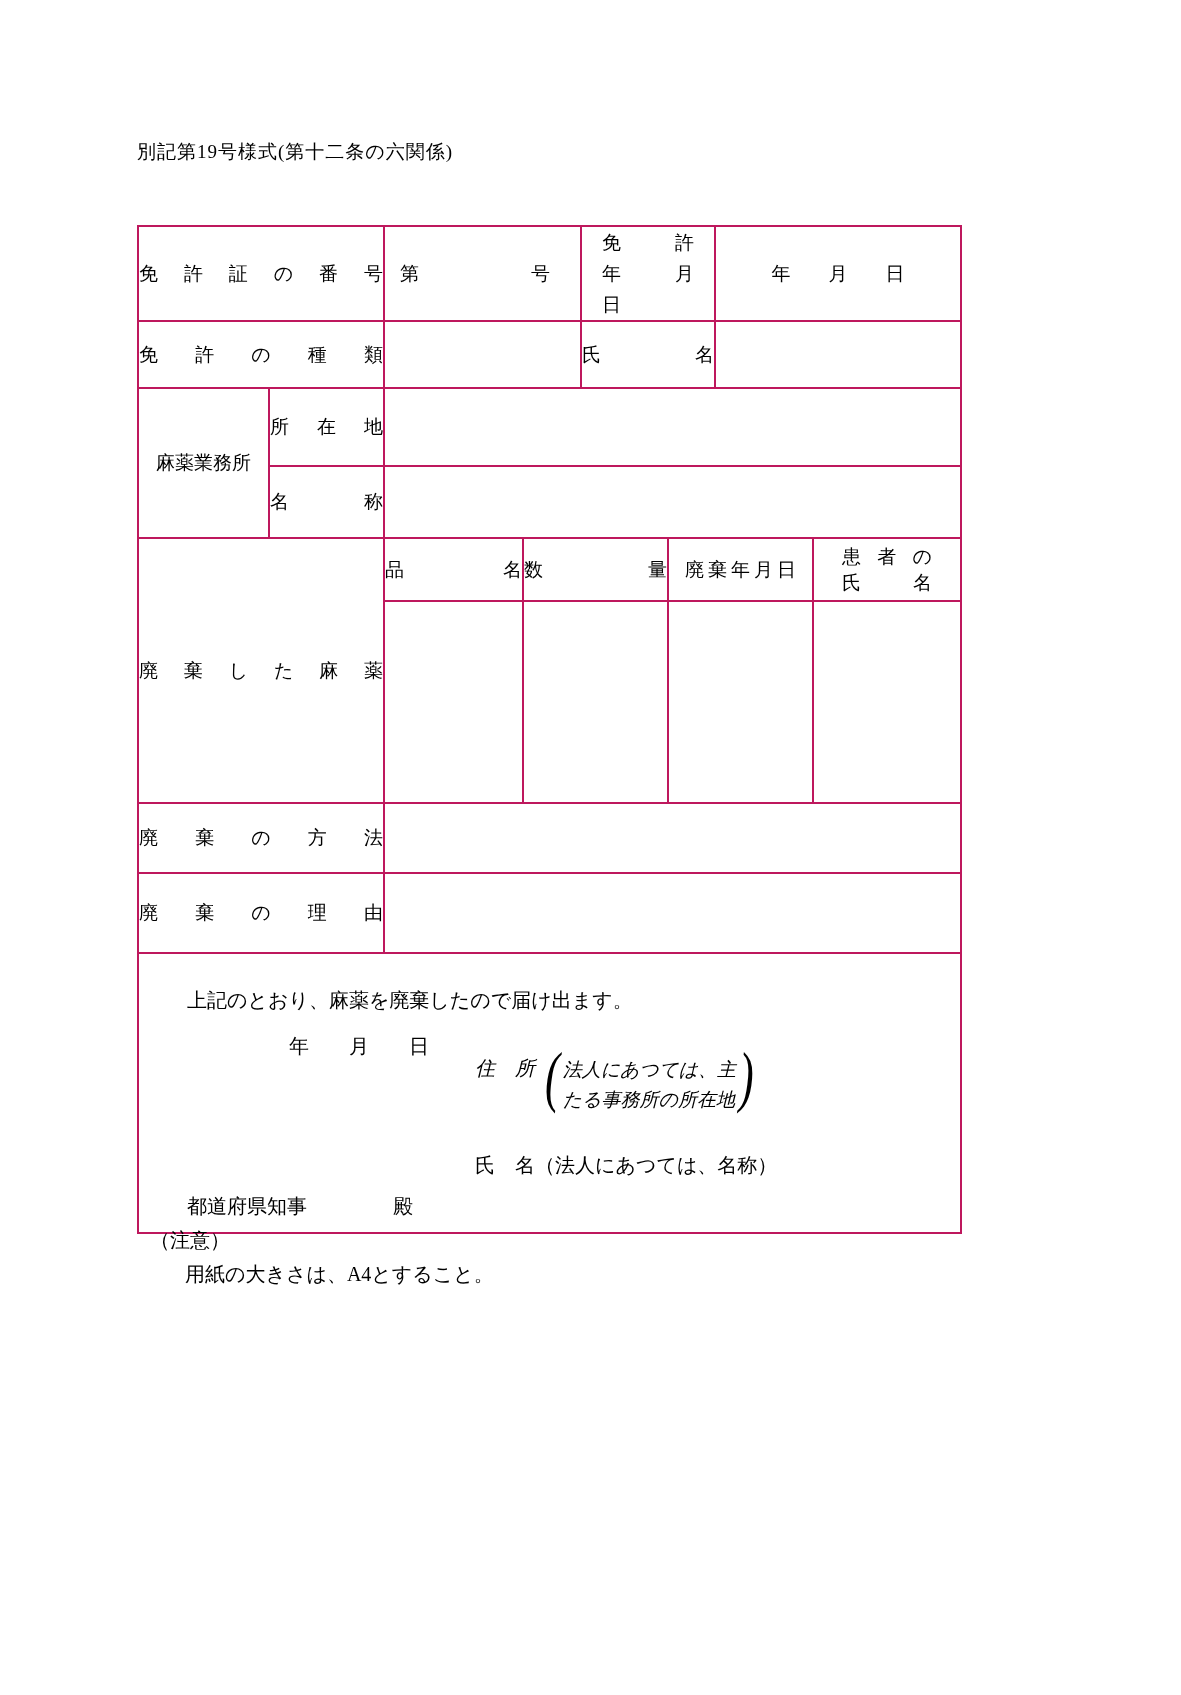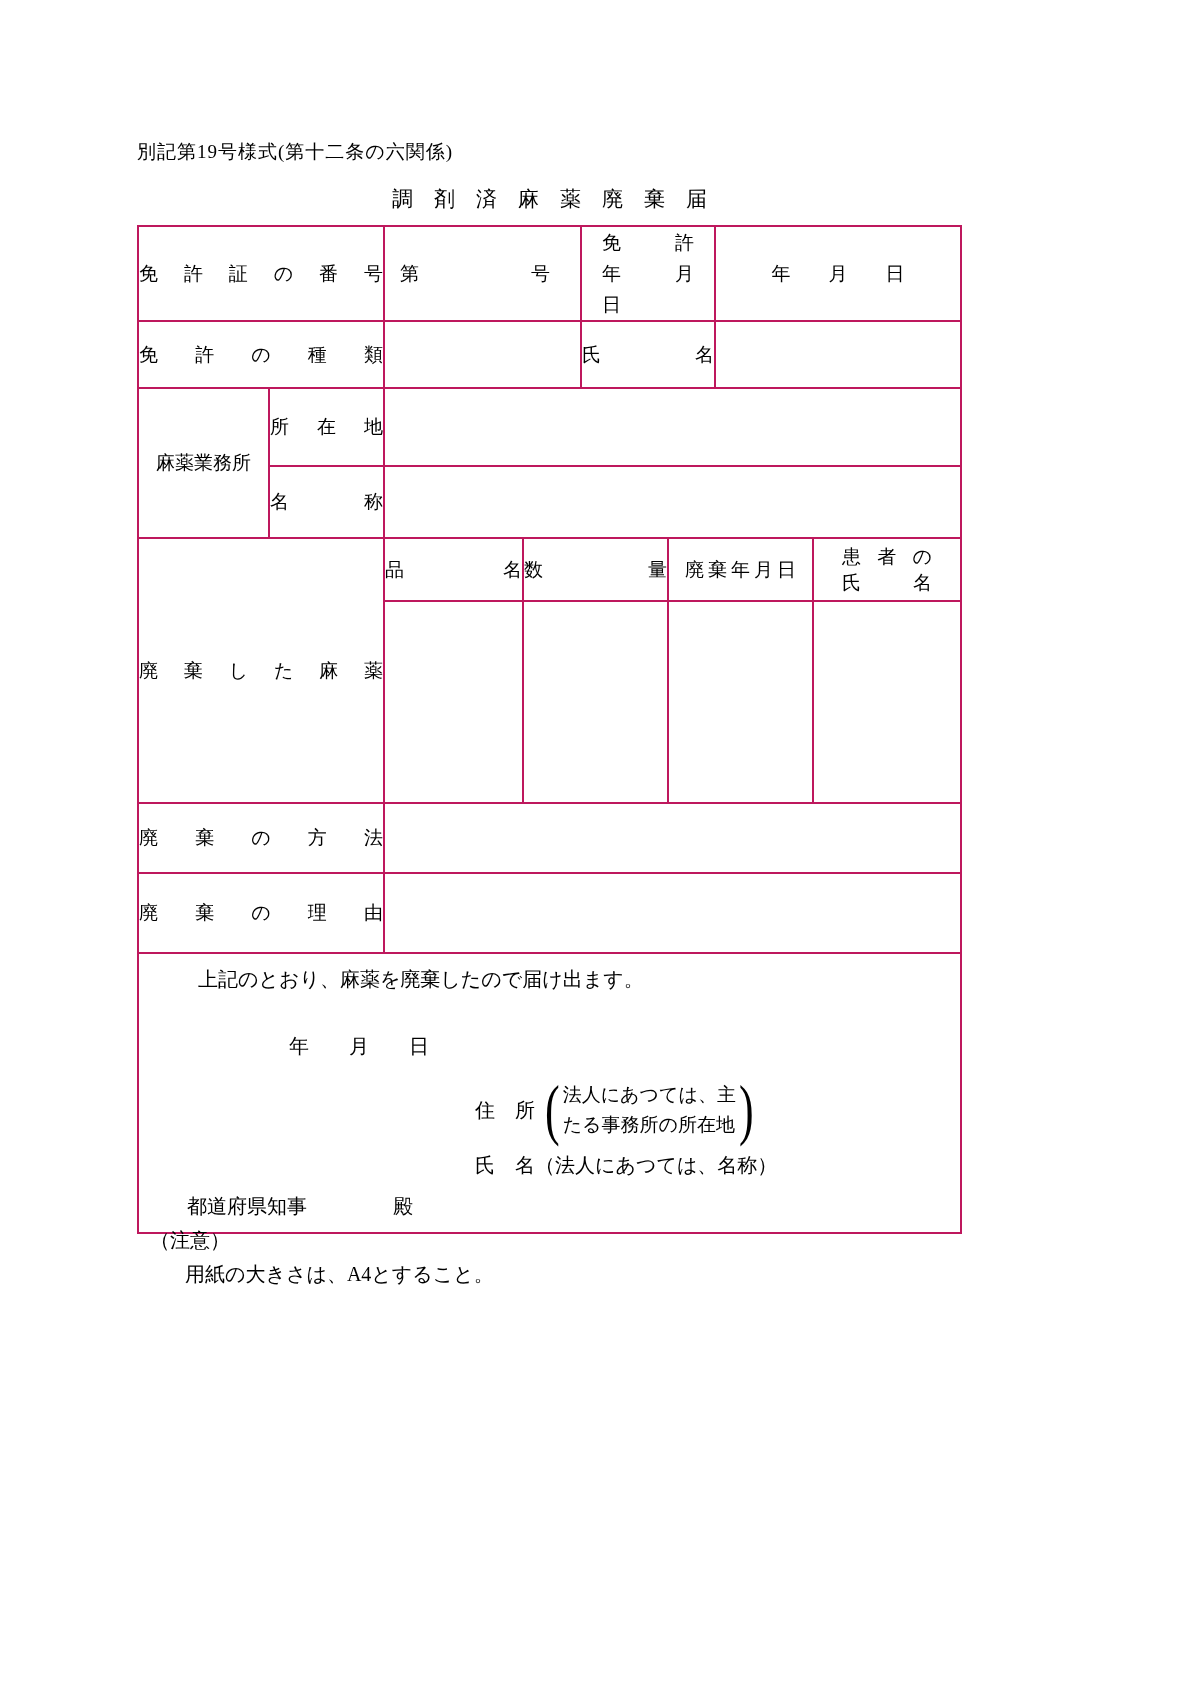--- a/index.html
+++ b/index.html
@@ -56,28 +56,29 @@
     text-align: justify;
     text-align-last: justify;
     padding: 0 20px;
     line-height: 31px;
   }
   .decl {
     position: relative;
     height: 276px;
     font-size: 20px;
   }
-  .decl-statement { position: absolute; left: 48px; top: 11px; margin-left: 11px; }
+  .decl-statement { position: absolute; left: 48px; top: 32px; }
   .decl-date { position: absolute; left: 150px; top: 78px; }
   .addr-group {
     position: absolute;
-    left: 336px; top: 116px;
+    left: 336px; top: 100px;
     height: 78px;
     display: flex;
-    align-items: center;
+    align-items: flex-start;
+    font-style: italic;
   }
   .addr-label { margin-right: 10px; }
   .paren {
     display: inline-block;
     font-size: 44px;
     font-weight: 400;
     transform: scaleY(1.55);
     line-height: 1;
   }
   .addr-note {
@@ -90,21 +91,20 @@
   .dono { margin-left: 86px; }
   .caution { position: absolute; left: 150px; top: 1227px; font-size: 20px; }
   .paper-note { position: absolute; left: 185px; top: 1261px; font-size: 20px; }
 </style>
 </head>
 <body>
 
 <div class="page">
 
   <div class="form-no">別記第19号様式(第十二条の六関係)</div>
-  <div class="title">調　剤　済　麻　薬　廃　棄　届</div>
 
   <table class="form">
     <colgroup>
       <col style="width:131px">
         <col style="width:115px">
         <col style="width:139px">
         <col style="width:58px">
       <col style="width:87px">
         <col style="width:47px">
         <col style="width:98px">

